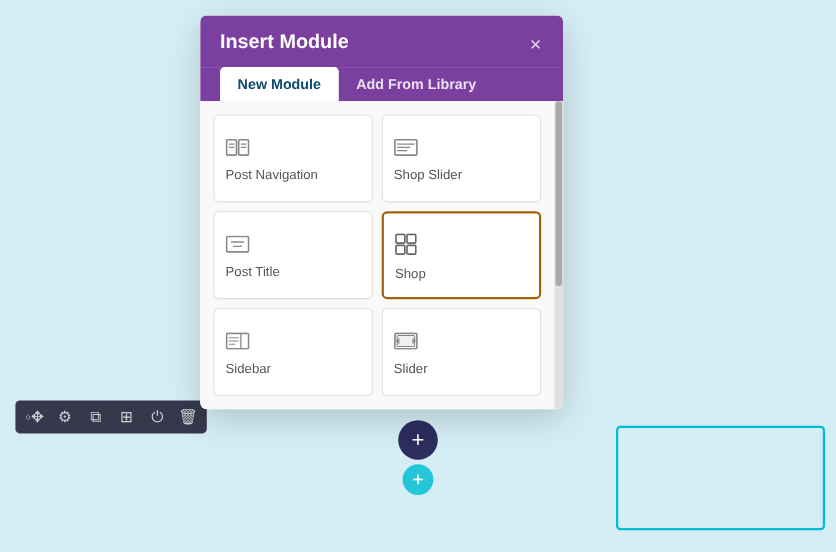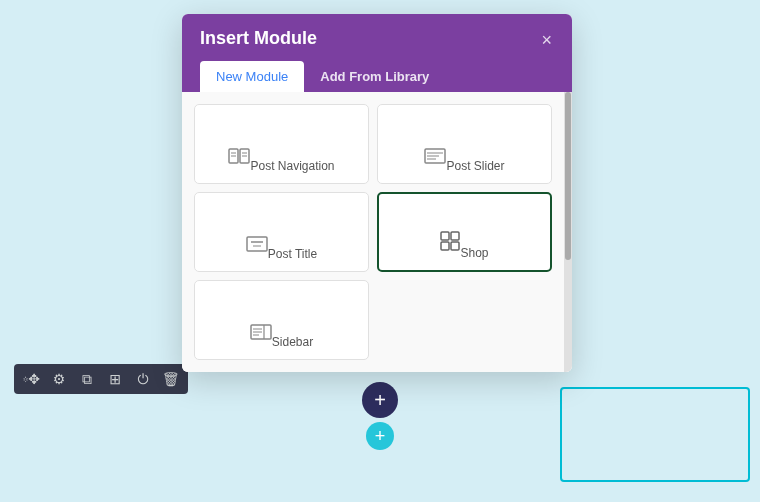--- a/index.html
+++ b/index.html
@@ -91,21 +91,21 @@
       font-size: 18px;
       cursor: pointer;
       z-index: 5;
     }
 
     
     .modal {
       position: absolute;
       top: 14px;
       left: 182px;
-      width: 390px;
+      width: 330px;
       background: white;
       border-radius: 6px;
       overflow: hidden;
       box-shadow: 0 8px 32px rgba(0,0,0,0.18);
       z-index: 10;
     }
 
     
     .modal-header {
       background: #7b3fa0;
@@ -137,22 +137,22 @@
     .tab {
       padding: 8px 16px;
       font-size: 13px;
       font-weight: 700;
       cursor: pointer;
       border-radius: 4px 4px 0 0;
       color: rgba(255,255,255,0.85);
     }
     .tab.active {
       background: white;
-      color: #3b82f6;
-      font-weight: 400;
+      color: #0c4a6e;
+      font-weight: 700;
     }
 
     
     .modal-body {
       position: relative;
       background: #f9f9f9;
     }
 
     .module-grid {
       display: grid;
@@ -179,30 +179,30 @@
       height: 60%;
       background: #aaa;
       border-radius: 4px;
     }
 
     .module-item {
       background: white;
       border: 1.5px solid #e0e0e0;
       border-radius: 5px;
       display: flex;
-      flex-direction: row;
-      align-items: flex-end;
+      flex-direction: column;
+      align-items: flex-start;
       justify-content: center;
       padding: 14px 10px 10px 10px;
       cursor: pointer;
       transition: border-color 0.15s;
       min-height: 80px;
     }
     .module-item.selected {
-      border: 2px solid #14532d;
+      border: 2px solid #a16207;
     }
     .module-icon {
       font-size: 20px;
       color: #666;
       margin-bottom: 6px;
       line-height: 1;
     }
     .module-label {
       font-size: 12px;
       color: #555;
@@ -268,21 +268,21 @@
 
       <div class="module-item">
         <div class="module-icon">
           <svg width="22" height="16" viewBox="0 0 22 16" fill="none" xmlns="http://www.w3.org/2000/svg">
             <rect x="1" y="1" width="20" height="14" rx="1" stroke="#888" stroke-width="1.5" fill="none"></rect>
             <line x1="3" y1="5" x2="19" y2="5" stroke="#888" stroke-width="1.2"></line>
             <line x1="3" y1="8" x2="15" y2="8" stroke="#888" stroke-width="1.2"></line>
             <line x1="3" y1="11" x2="12" y2="11" stroke="#888" stroke-width="1.2"></line>
           </svg>
         </div>
-        <span class="module-label">Post Slider</span>
+        <span class="module-label">Shop Slider</span>
       </div>
 
       <div class="module-item">
         <div class="module-icon">
           <svg width="22" height="16" viewBox="0 0 22 16" fill="none" xmlns="http://www.w3.org/2000/svg">
             <rect x="1" y="1" width="20" height="14" rx="1" stroke="#888" stroke-width="1.5" fill="none"></rect>
             <line x1="5" y1="6" x2="17" y2="6" stroke="#888" stroke-width="1.5"></line>
             <line x1="7" y1="10" x2="15" y2="10" stroke="#888" stroke-width="1.2"></line>
           </svg>
         </div>
@@ -309,20 +309,31 @@
             <rect x="1" y="1" width="20" height="14" rx="1" stroke="#888" stroke-width="1.5" fill="none"></rect>
             <line x1="14" y1="1" x2="14" y2="15" stroke="#888" stroke-width="1.2"></line>
             <line x1="3" y1="5" x2="12" y2="5" stroke="#888" stroke-width="1"></line>
             <line x1="3" y1="8" x2="12" y2="8" stroke="#888" stroke-width="1"></line>
             <line x1="3" y1="11" x2="9" y2="11" stroke="#888" stroke-width="1"></line>
           </svg>
         </div>
         <span class="module-label">Sidebar</span>
       </div>
 
+      <div class="module-item">
+        <div class="module-icon">
+          <svg width="22" height="16" viewBox="0 0 22 16" fill="none" xmlns="http://www.w3.org/2000/svg">
+            <rect x="1" y="1" width="20" height="14" rx="1" stroke="#888" stroke-width="1.5" fill="none"></rect>
+            <rect x="3" y="3" width="16" height="10" rx="1" stroke="#888" stroke-width="1" fill="#f0f0f0"></rect>
+            <polygon points="2,8 5,5 5,11" fill="#888"></polygon>
+            <polygon points="20,8 17,5 17,11" fill="#888"></polygon>
+          </svg>
+        </div>
+        <span class="module-label">Slider</span>
+      </div>
 
     </div>
 
     <div class="scrollbar">
       <div class="scrollbar-thumb"></div>
     </div>
   </div>
 </div>
 
 </body></html>

